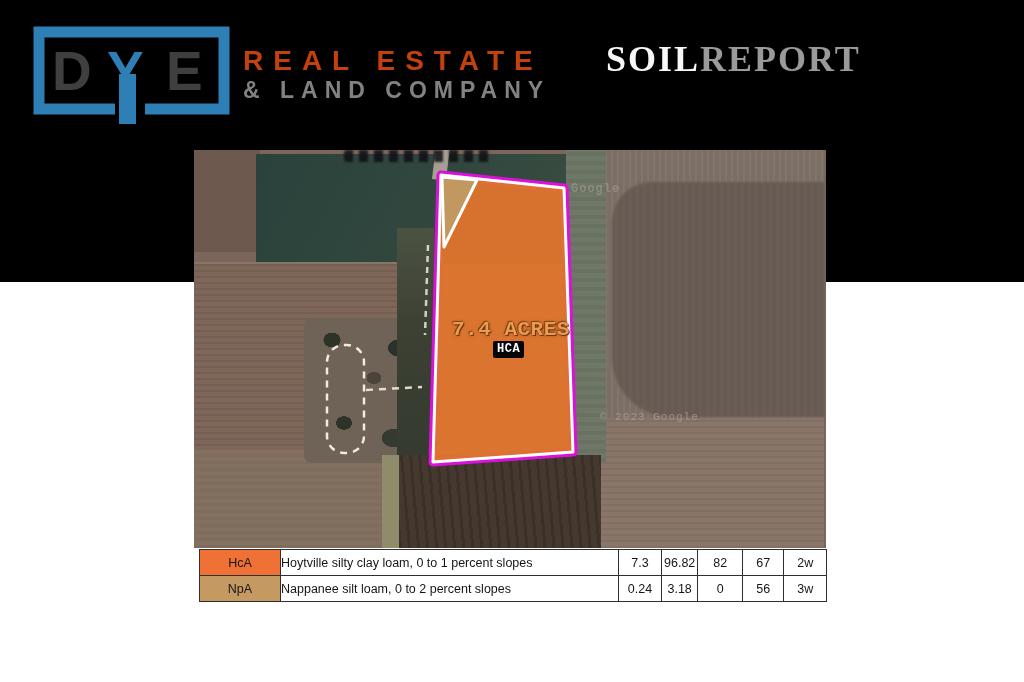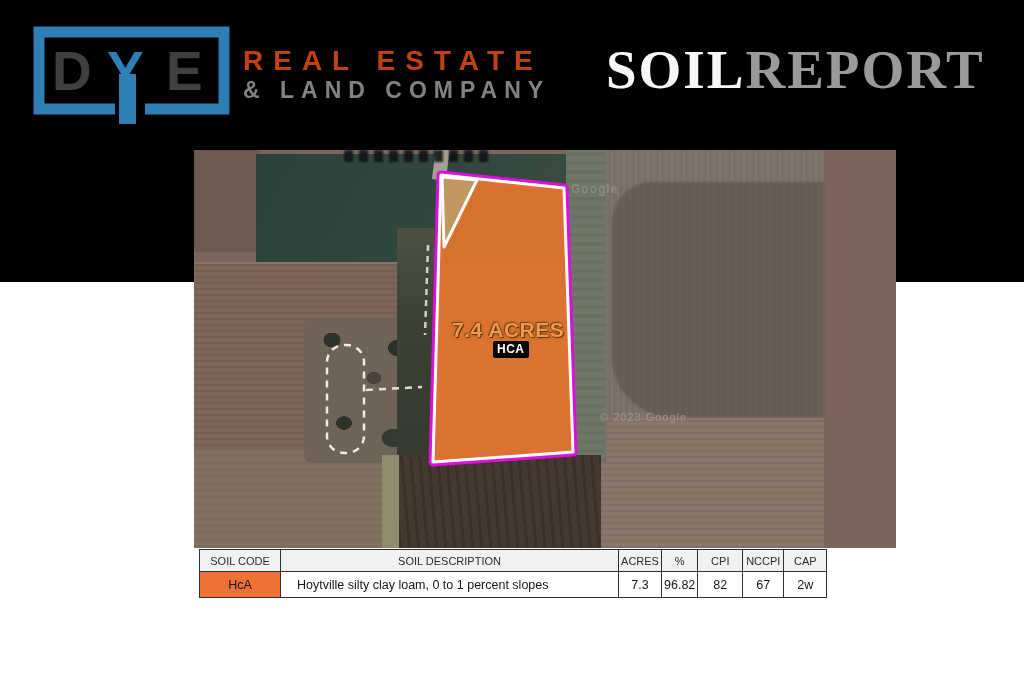--- a/index.html
+++ b/index.html
@@ -6,26 +6,26 @@
   .page{position:relative;width:1024px;height:682px;background:#ffffff;overflow:hidden;
         font-family:"Liberation Sans",sans-serif;}
   
   .band{position:absolute;left:0;top:0;width:1024px;height:282px;background:#000;}
   .logo-svg{position:absolute;left:33px;top:26px;width:197px;height:99px;}
   .company-line1{position:absolute;left:243px;top:45px;font-size:28px;font-weight:bold;
                  letter-spacing:10px;color:#c2410c;white-space:nowrap;}
   .company-line2{position:absolute;left:243px;top:77px;font-size:23px;font-weight:bold;
                  letter-spacing:7px;color:#828282;white-space:nowrap;}
   .report-title{position:absolute;left:606px;top:38px;font-family:"Liberation Serif",serif;
-                font-size:55px;font-weight:bold;letter-spacing:2px;white-space:nowrap;}
+                font-size:36px;font-weight:bold;letter-spacing:2px;white-space:nowrap;}
   .title-soil{color:#f7f7f7;}
   .title-report{color:#9a9a9a;}
   
-  .map{position:absolute;left:194px;top:150px;width:702px;height:398px;overflow:hidden;
-       background:#7c655a;}
+  .map{position:absolute;left:194px;top:150px;width:632px;height:398px;overflow:hidden;
+       background:#7c655a;font-family:Liberation Mono, monospace;}
   .map *{position:absolute;}
   .m-topleft{left:0;top:0;width:66px;height:102px;background:#6e594e;}
   .m-teal{left:62px;top:4px;width:312px;height:110px;
           background:linear-gradient(120deg,#2a423c 0%,#31473e 55%,#3a4d41 100%);}
   .m-left-mid{left:0;top:112px;width:240px;height:200px;background:#7b6356;
       background-image:repeating-linear-gradient(0deg,rgba(0,0,0,.05) 0 2px,rgba(255,255,255,.02) 2px 6px);
       border-top:2px solid rgba(205,195,180,.22);}
   .m-left-bottom{left:0;top:300px;width:192px;height:98px;background:#837060;
       background-image:repeating-linear-gradient(0deg,rgba(0,0,0,.04) 0 3px,transparent 3px 7px);}
   .m-homestead{left:110px;top:168px;width:130px;height:145px;background:#6f6257;border-radius:8px;
@@ -64,21 +64,21 @@
       padding:1px 4px 2px 4px;border-radius:2px;letter-spacing:.5px;}
   .wm-upper{left:377px;top:32px;font-size:12px;font-weight:bold;color:rgba(190,184,172,.38);letter-spacing:1px;}
   .wm-lower{left:406px;top:261px;font-size:11px;color:rgba(182,169,158,.62);letter-spacing:1px;}
   
   .soil-table{position:absolute;left:199px;top:549px;border-collapse:collapse;table-layout:fixed;
       font-size:12.5px;color:#161616;background:#fff;}
   .soil-table td,.soil-table th{border:1.4px solid #2f2f2f;text-align:center;vertical-align:middle;
       overflow:hidden;padding:0 2px;}
   .soil-table th{font-size:11px;font-weight:normal;color:#2b2b2b;background:#f1f1f1;height:21px;}
   .soil-table td{height:25px;}
-  .soil-table .desc{text-align:left;padding-left:16px;}
+  .soil-table .desc{text-align:left;padding-left:0;}
   .code-hca{background:#ef7135;}
   .code-npa{background:#c49a62;}
   .totals-row td{height:31px;background:#fbfbfb;}
   .acres-wrap{word-break:break-all;line-height:1.15;}
 </style>
 </head>
 <body>
 
 <div class="page">
 
@@ -135,34 +135,34 @@
     <colgroup>
       <col style="width:81px">
         <col style="width:338px">
         <col style="width:43px">
       <col style="width:36px">
         <col style="width:45px">
         <col style="width:41px">
         <col style="width:43px">
     </colgroup>
     <tbody>
-        <tr>
-      <th>SOIL CODE</th>
-      <th>SOIL DESCRIPTION</th>
-      <th>ACRES</th>
-      <th>%</th>
-      <th>CPI</th>
-      <th>NCCPI</th>
-      <th>CAP</th>
-    </tr>
     <tr>
       <td class="code-hca">HcA</td>
       <td class="desc">Hoytville silty clay loam, 0 to 1 percent slopes</td>
       <td>7.3</td>
       <td>96.82</td>
       <td>82</td>
       <td>67</td>
       <td>2w</td>
     </tr>
+    <tr>
+      <td class="code-npa">NpA</td>
+      <td class="desc">Nappanee silt loam, 0 to 2 percent slopes</td>
+      <td>0.24</td>
+      <td>3.18</td>
+      <td>0</td>
+      <td>56</td>
+      <td>3w</td>
+    </tr>
   </tbody>
     </table>
 
 </div>
 
 </body></html>

